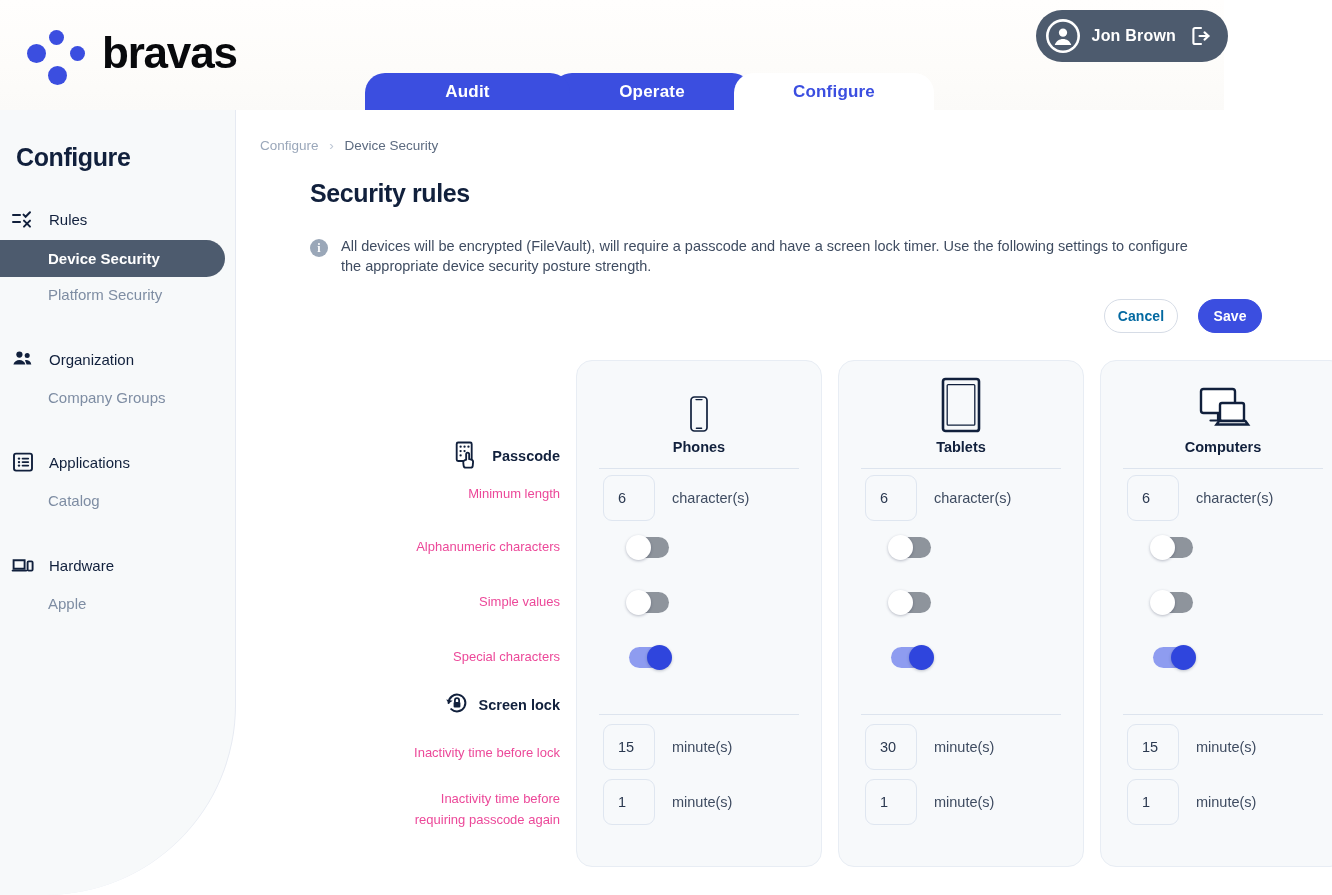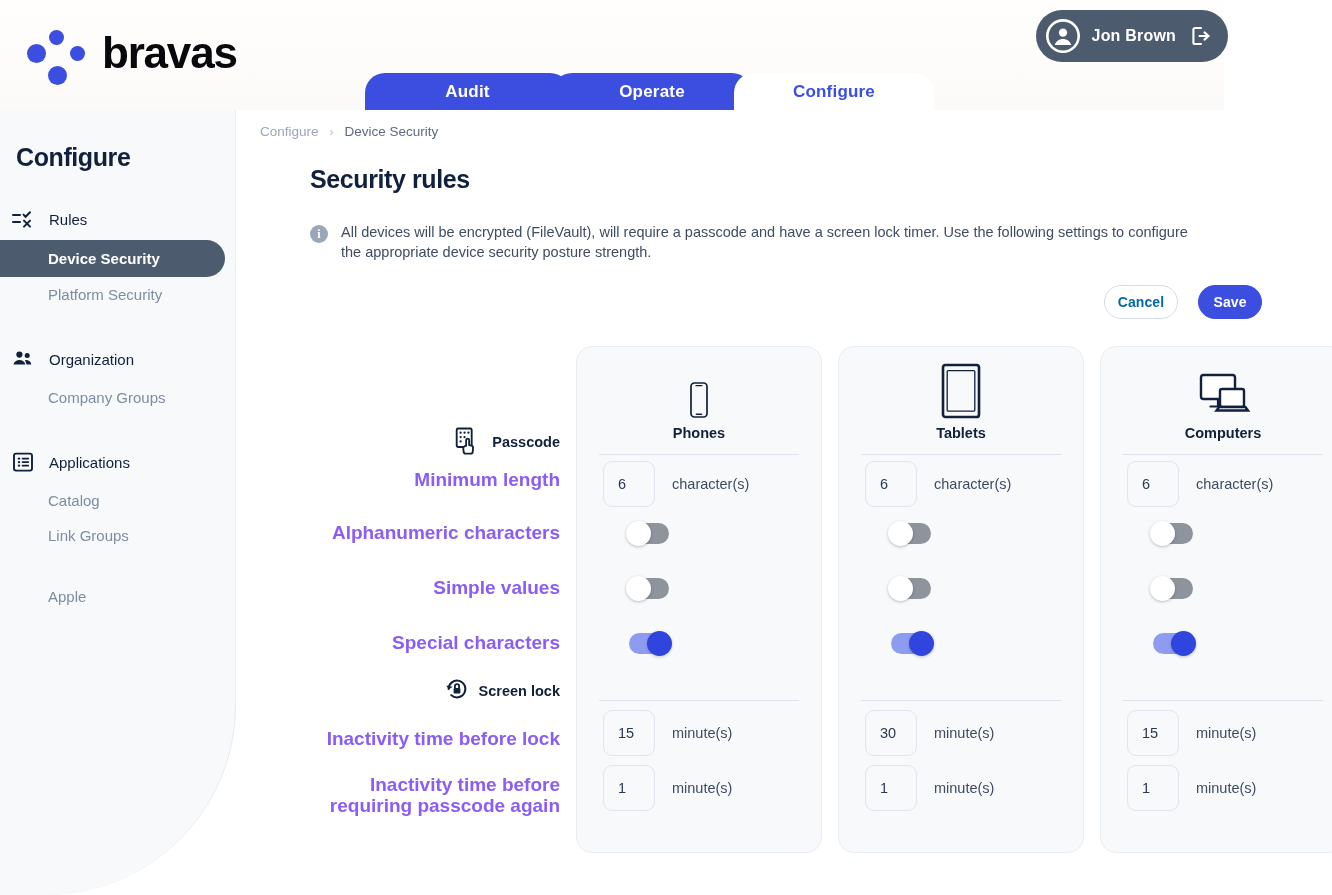--- a/index.html
+++ b/index.html
@@ -85,21 +85,21 @@
   .nav-sub{
     font-size:15px; color:#7e8da3; padding:9px 0 9px 48px; cursor:pointer;
   }
   .nav-sub.active{
     background:#4d5b6e; color:#ffffff; font-weight:700;
     border-radius:0 22px 22px 0; width:225px;
     padding:10px 0 10px 48px;
   }
 
   
-  .main{ position:absolute; left:236px; top:96px; width:1096px; height:785px; }
+  .main{ position:absolute; left:236px; top:110px; width:1096px; height:785px; }
   .breadcrumb{ margin:28px 0 0 24px; font-size:13.5px; color:#9aa7ba; }
   .breadcrumb .crumb-cur{ color:#5d6b80; }
   .breadcrumb .sep{ margin:0 7px; color:#bcc6d4; }
   .page-title{
     margin:26px 16px 0 74px; font-size:25px; font-weight:700;
     letter-spacing:-.4px; color:#11203c;
   }
   .info-row{
     margin:28px 0 0 74px; display:flex; gap:13px; width:890px;
   }
@@ -118,22 +118,22 @@
   .btn-cancel{ width:74px; background:#fff; border:1px solid #d6dce6; color:#0369a1; }
   .btn-save{ width:64px; background:#3b4ee0; color:#fff; border:1px solid #3b4ee0; }
 
   
   .grid{
     position:absolute; left:66px; top:250px;
     display:flex; align-items:flex-start;
   }
   .labels{ width:258px; padding-top:0; }
   .lbl{
-    text-align:right; font-size:19px; color:#8b5cf6;
-    display:flex; align-items:center; justify-content:flex-end;font-weight:bold;
+    text-align:right; font-size:13px; color:#ec4899;
+    display:flex; align-items:center; justify-content:flex-end;
   }
   .section-lbl{
     font-weight:700; color:#11203c; font-size:14.5px;
     display:flex; align-items:center; justify-content:flex-end; gap:9px;
   }
   .lbl.two-line{ line-height:21px; text-align:right; display:block; }
 
   .card{
     width:246px; background:#f7f9fb; border:1px solid #e8edf4;
     border-radius:16px; margin-left:16px; padding:0 0 14px 0;
@@ -254,24 +254,33 @@
           <rect x="3" y="3.6" width="18" height="17" rx="2"></rect>
           <circle cx="8" cy="8.6" r="1.2" fill="#11203c" stroke="none"></circle>
           <circle cx="8" cy="12.1" r="1.2" fill="#11203c" stroke="none"></circle>
           <circle cx="8" cy="15.6" r="1.2" fill="#11203c" stroke="none"></circle>
           <path d="M11.6 8.6h5.6M11.6 12.1h5.6M11.6 15.6h5.6" stroke-linecap="round"></path>
         </svg>
       </span>
       <span>Applications</span>
     </div>
     <div class="nav-sub">Catalog</div>
-    <div class="nav-sub">Link Groups</div>
   </div>
 
   <div class="nav-group">
+    <div class="nav-head">
+      <span class="ico">
+        <svg width="24" height="24" viewBox="0 0 24 24" fill="none" stroke="#11203c" stroke-width="1.9">
+          <path d="M2.6 7.2h11v8.6h-11z"></path>
+          <path d="M1.6 17.6h13.6" stroke-linecap="round"></path>
+          <rect x="16.6" y="8.4" width="5" height="9.2" rx="1.1"></rect>
+        </svg>
+      </span>
+      <span>Hardware</span>
+    </div>
     <div class="nav-sub">Apple</div>
   </div>
 </div>
 
 <div class="main">
 
   <div class="breadcrumb">
     <span>Configure</span>
     <span class="sep">›</span>
     <span class="crumb-cur">Device Security</span>

